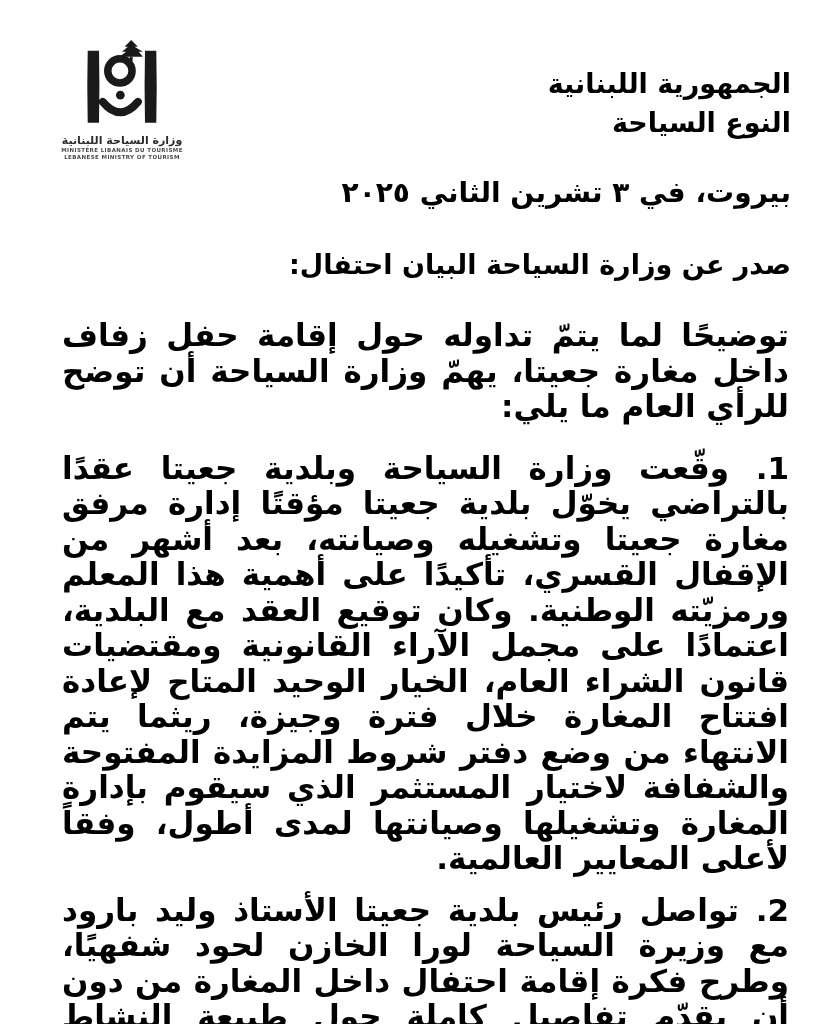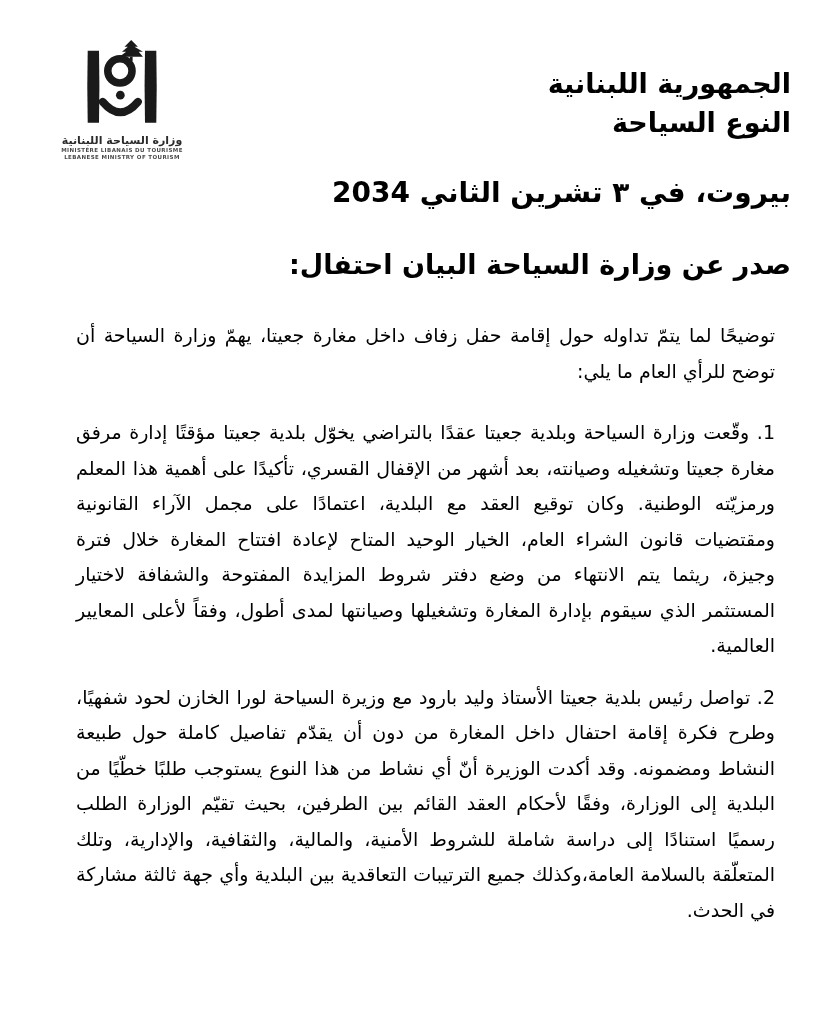--- a/index.html
+++ b/index.html
@@ -73,23 +73,23 @@
     white-space: nowrap;
   }
   .statement-heading {
     margin: 38px 0 0 0;
     text-align: right;
     font-weight: bold;
     font-size: 27px;
     line-height: 34px;
   }
   .intro-para, .body-para {
-    margin: 16px;
-    font-weight: normal;
-    font-size: 19px;
+    margin: 2px;
+    font-weight: bold;
+    font-size: 31px;
     line-height: 35.5px;
     text-align: justify;
     direction: rtl;
   }
   .intro-para { margin-top: 36px; }
   .body-para.first { margin-top: 26px; }
   .body-para.second { margin-top: 16px; }
 </style>
 </head>
 <body>
@@ -119,21 +119,21 @@
     <div class="logo-caption-latin">LEBANESE MINISTRY OF TOURISM</div>
   </div>
 
   <div class="content">
 
     <div class="gov-header">
       <div>الجمهورية اللبنانية</div>
       <div>النوع السياحة</div>
     </div>
 
-    <div class="dateline">بيروت، في ٣ تشرين الثاني 2034</div>
+    <div class="dateline">بيروت، في ٣ تشرين الثاني ٢٠٢٥</div>
 
     <h2 class="statement-heading">صدر عن وزارة السياحة البيان احتفال:</h2>
 
     <p class="intro-para">توضيحًا لما يتمّ تداوله حول إقامة حفل زفاف داخل مغارة جعيتا، يهمّ وزارة السياحة أن توضح للرأي العام ما يلي:</p>
 
     <p class="body-para first">1. وقّعت وزارة السياحة وبلدية جعيتا عقدًا بالتراضي يخوّل بلدية جعيتا مؤقتًا إدارة مرفق مغارة جعيتا وتشغيله وصيانته، بعد أشهر من الإقفال القسري، تأكيدًا على أهمية هذا المعلم ورمزيّته الوطنية. وكان توقيع العقد مع البلدية، اعتمادًا على مجمل الآراء القانونية ومقتضيات قانون الشراء العام، الخيار الوحيد المتاح لإعادة افتتاح المغارة خلال فترة وجيزة، ريثما يتم الانتهاء من وضع دفتر شروط المزايدة المفتوحة والشفافة لاختيار المستثمر الذي سيقوم بإدارة المغارة وتشغيلها وصيانتها لمدى أطول، وفقاً لأعلى المعايير العالمية.</p>
 
     <p class="body-para second">2. تواصل رئيس بلدية جعيتا الأستاذ وليد بارود مع وزيرة السياحة لورا الخازن لحود شفهيًا، وطرح فكرة إقامة احتفال داخل المغارة من دون أن يقدّم تفاصيل كاملة حول طبيعة النشاط ومضمونه. وقد أكدت الوزيرة أنّ أي نشاط من هذا النوع يستوجب طلبًا خطّيًا من البلدية إلى الوزارة، وفقًا لأحكام العقد القائم بين الطرفين، بحيث تقيّم الوزارة الطلب رسميًا استنادًا إلى دراسة شاملة للشروط الأمنية، والمالية، والثقافية، والإدارية، وتلك المتعلّقة بالسلامة العامة،وكذلك جميع الترتيبات التعاقدية بين البلدية وأي جهة ثالثة مشاركة في الحدث.</p>
 
   </div>

